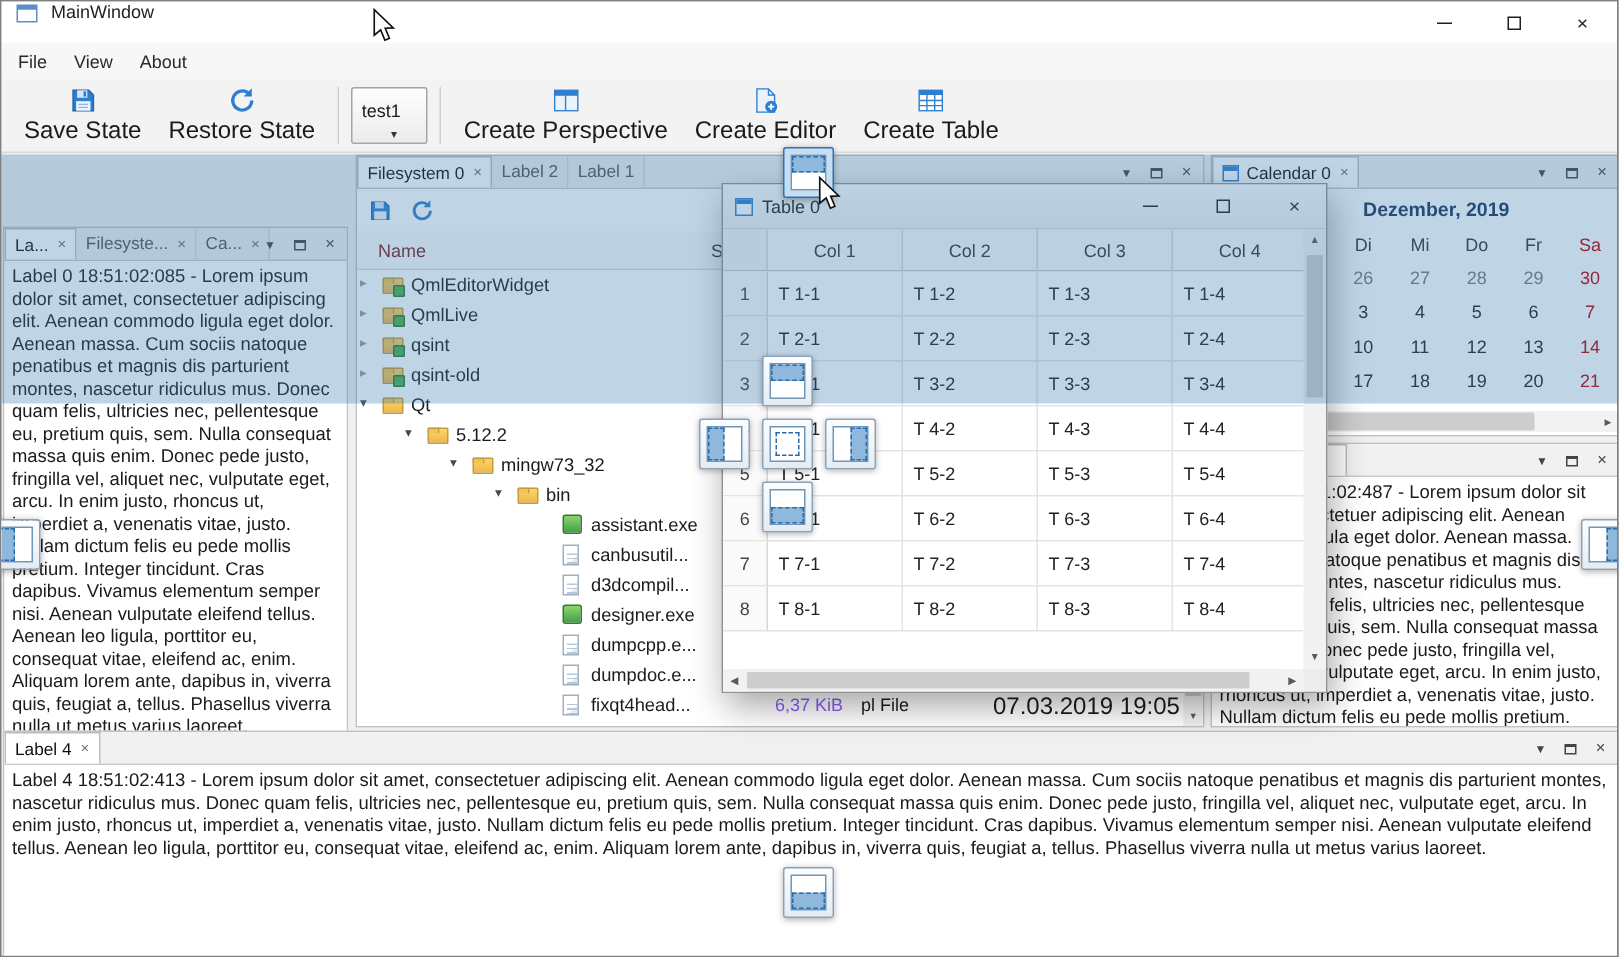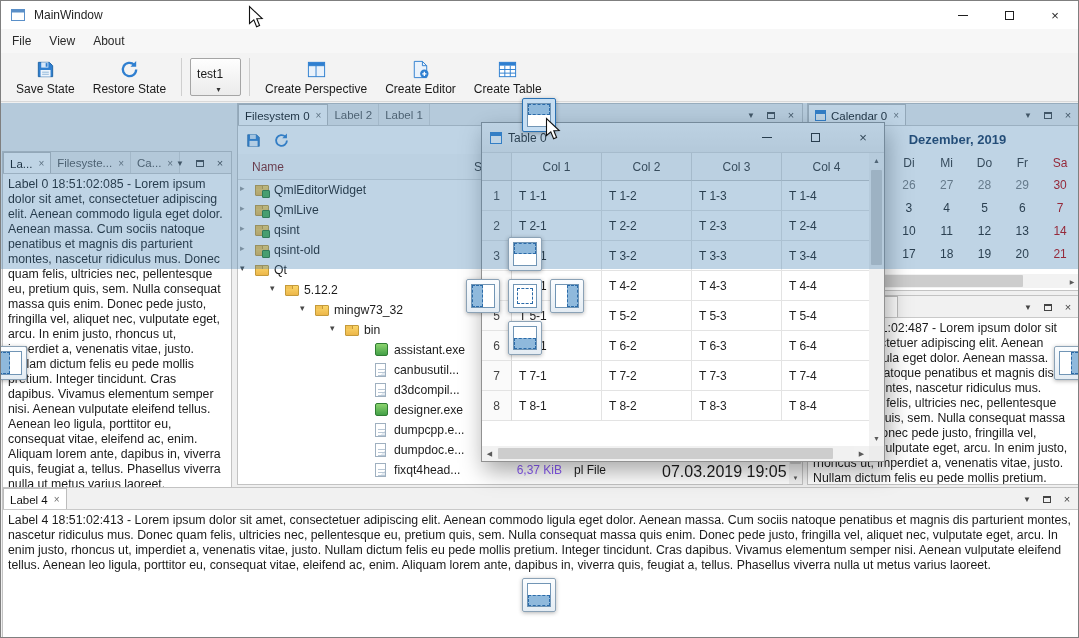--- a/index.html
+++ b/index.html
@@ -1,35 +1,35 @@
 <!DOCTYPE html>
 <html><head>
 <meta charset="utf-8">
 <style>
 *{margin:0;padding:0;box-sizing:border-box;}
 body{font-family:"Liberation Sans",sans-serif;background:#555;}
 .app{position:relative;width:1079px;height:638px;background:#f0f0f0;border:1px solid #7f7f7f;overflow:hidden;font-size:12px;color:#222;}
 
 
-.titlebar{position:absolute;left:0;top:0;width:100%;height:28px;background:#ffffff;display:flex;align-items:center;}
+.titlebar{position:absolute;left:0;top:0;width:100%;height:28px;background:#ffffff;display:flex;align-items:flex-start;}
 .win-icon{margin-left:9px;width:16px;height:16px;display:flex;}
 .titlebar .title{margin-left:8px;font-size:12px;color:#1f1f1f;}
 .caption{position:absolute;right:0;top:0;display:flex;height:28px;}
 .cap-btn{width:46px;height:28px;display:flex;align-items:center;justify-content:center;color:#1f1f1f;}
 .glyph-min{width:10px;height:1px;background:#1f1f1f;display:block;}
 .glyph-max{width:9px;height:9px;border:1px solid #1f1f1f;display:block;}
 .glyph-close{font-size:13px;line-height:1;}
 
 .menubar{position:absolute;left:0;top:28px;width:100%;height:24px;background:#f7f7f7;display:flex;align-items:center;padding-left:2px;}
 .menu-item{padding:4px 9px;font-size:12px;color:#2a2a2a;}
 
 .toolbar{position:absolute;left:0;top:52px;width:100%;height:49px;background:#f3f3f3;border-bottom:1px solid #d9d9d9;display:flex;align-items:center;padding:2px 6px;}
 .tbtn{display:flex;flex-direction:column;align-items:center;justify-content:center;padding:2px 9px;min-width:58px;height:44px;}
 .tbtn svg{width:21px;height:21px;}
-.tbtn .tcap{font-size:12px;margin-top:2px;color:#1a1a1a;white-space:nowrap;text-align:right;}
+.tbtn .tcap{font-size:16px;margin-top:2px;color:#1a1a1a;white-space:nowrap;text-align:right;}
 .tsep{width:1px;height:38px;background:#cfcfcf;margin:0 6px;}
 .combo{width:51px;height:38px;border:1px solid #a5a5a5;background:linear-gradient(#fefefe,#ebebeb);border-radius:2px;display:flex;align-items:flex-start;padding:8px 4px 0 6px;position:relative;margin:0 2px;}
 .combo .cval{font-size:12px;color:#1a1a1a;}
 .combo .combo-arrow{position:absolute;right:50%;margin-right:-5px;bottom:1px;font-size:8px;color:#333;}
 
 
 .dock{position:absolute;background:#fff;border:1px solid #c3c3c3;}
 .tabbar{position:absolute;left:0;top:0;right:0;height:22px;background:#f1f1f1;border-bottom:1px solid #c9c9c9;display:flex;align-items:stretch;overflow:hidden;}
 .dtab{display:flex;align-items:center;height:22px;padding:0 6px;font-size:11.5px;color:#555;border-right:1px solid #d6d6d6;background:#ededed;white-space:nowrap;}
 .dtab.active{background:#fff;color:#101010;border:1px solid #bdbdbd;border-bottom:none;}

